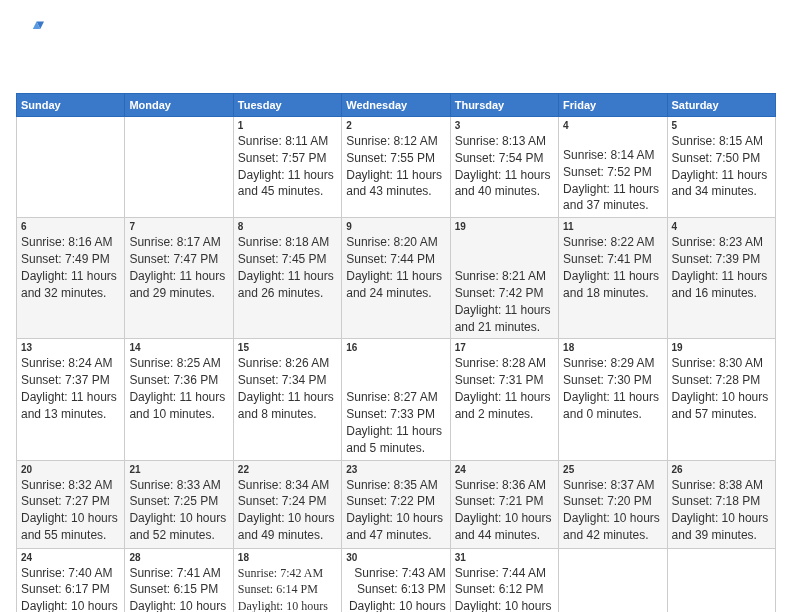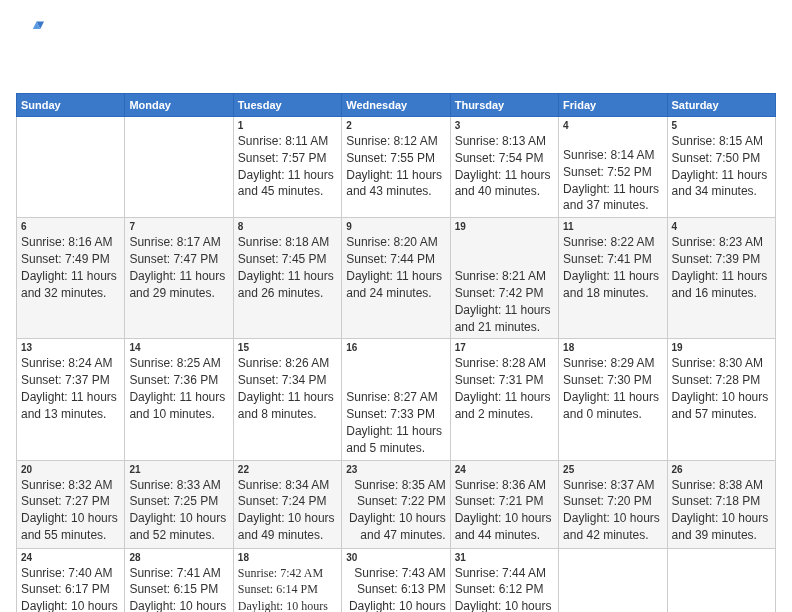--- a/index.html
+++ b/index.html
@@ -275,21 +275,21 @@
 Daylight: 10 hours and 52 minutes.</div>
           </td>
           <td>
             <span class="day-number">22</span>
             <div class="day-info" style="white-space: pre-line;">Sunrise: 8:34 AM
 Sunset: 7:24 PM
 Daylight: 10 hours and 49 minutes.</div>
           </td>
           <td>
             <span class="day-number">23</span>
-            <div class="day-info" style="white-space: pre-line; text-align: right;">Sunrise: 8:35 AM
+            <div class="day-info" style="white-space: pre-line;">Sunrise: 8:35 AM
 Sunset: 7:22 PM
 Daylight: 10 hours and 47 minutes.</div>
           </td>
           <td>
             <span class="day-number">24</span>
             <div class="day-info" style="white-space: pre-line;">Sunrise: 8:36 AM
 Sunset: 7:21 PM
 Daylight: 10 hours and 44 minutes.</div>
           </td>
           <td>

